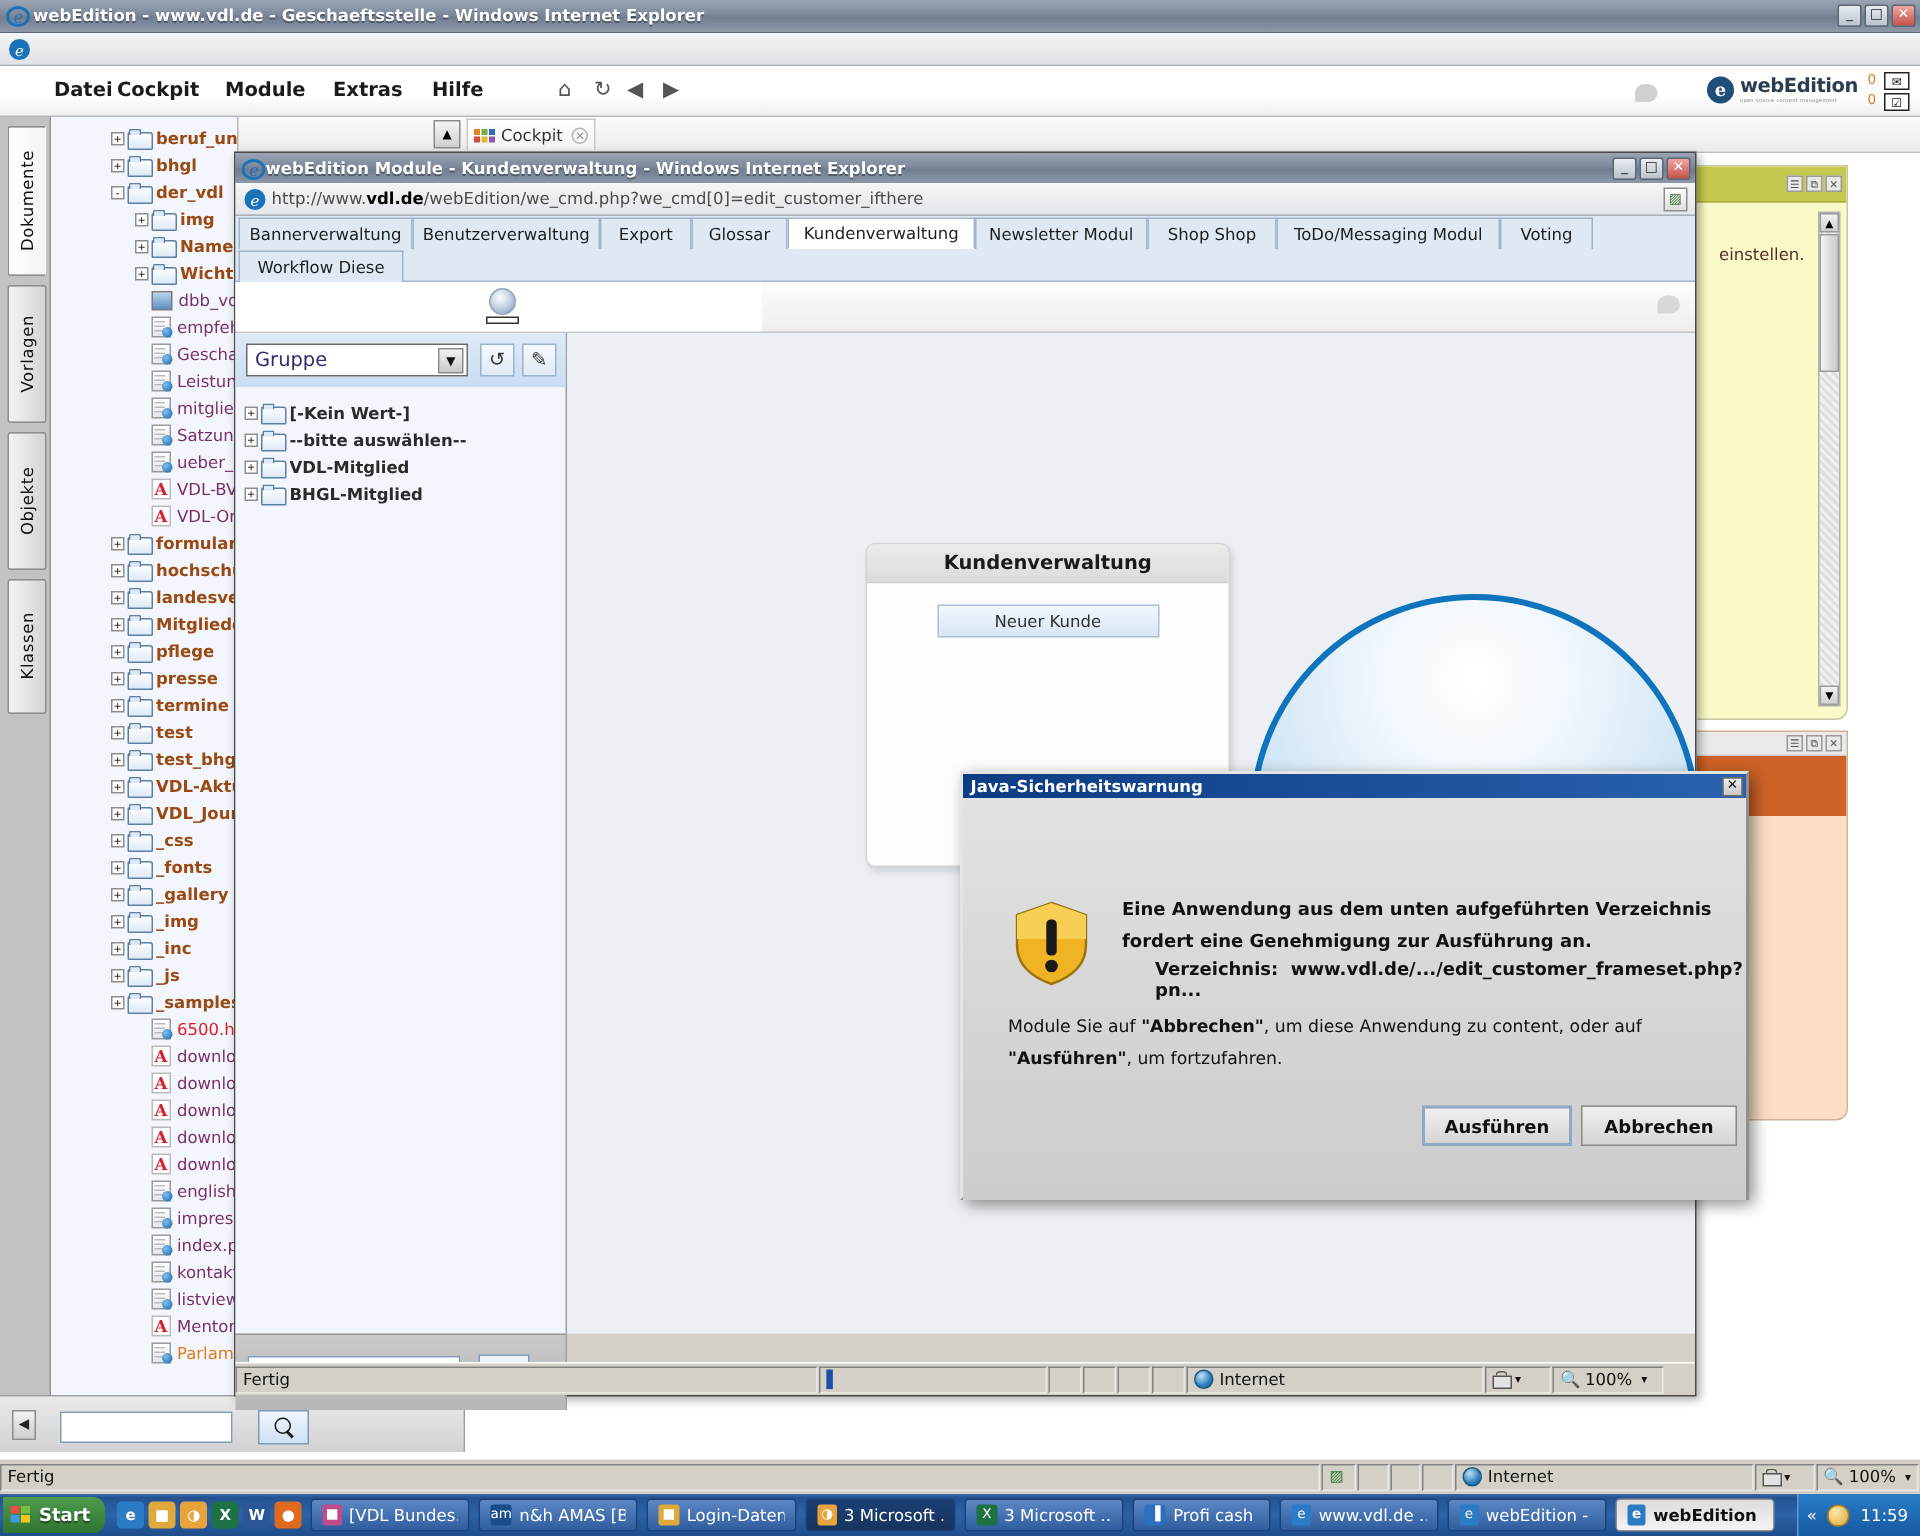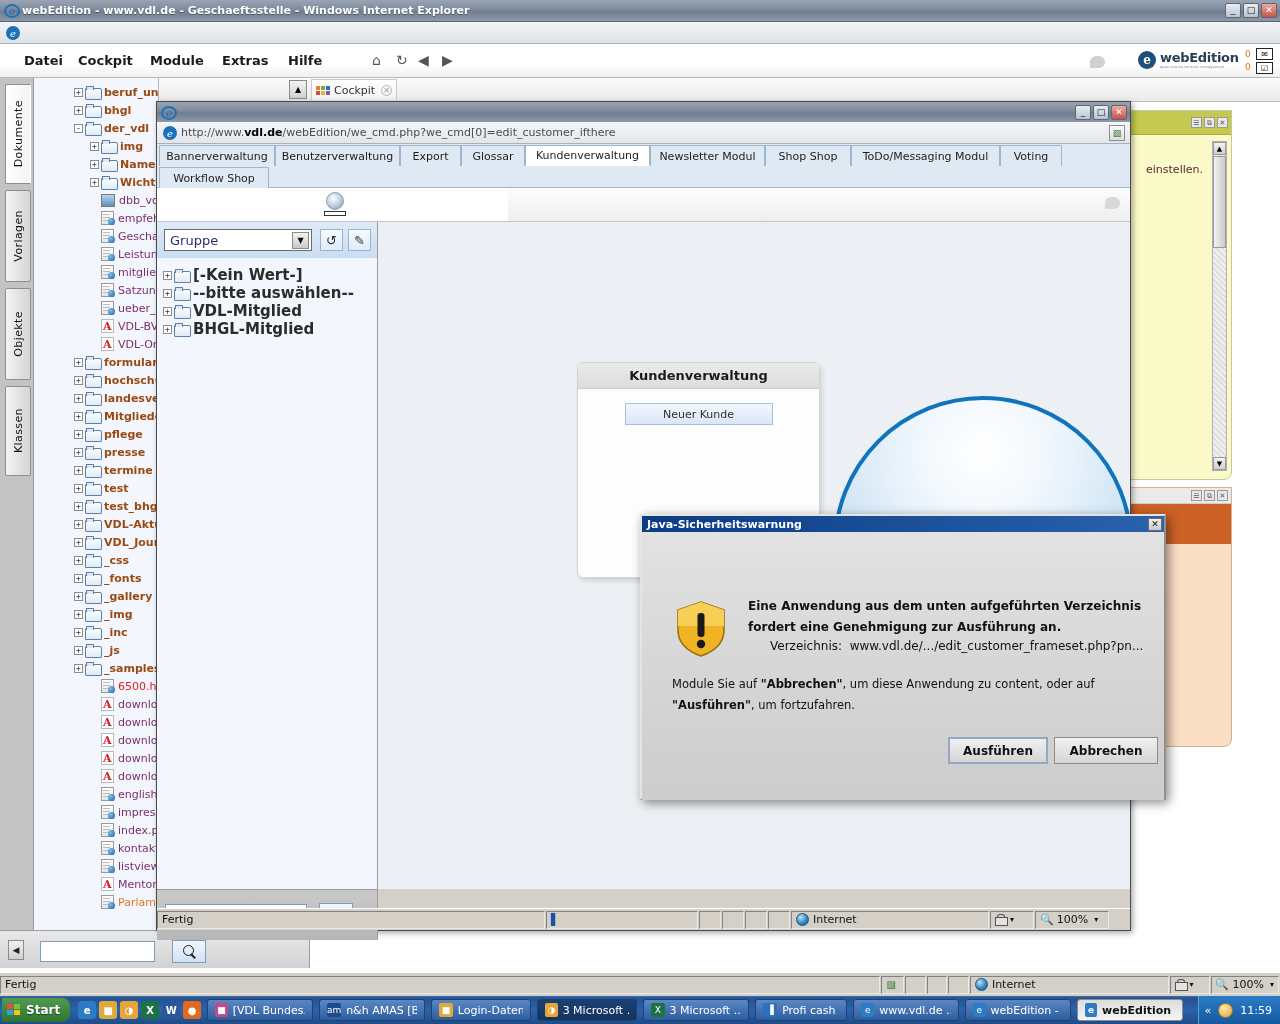--- a/index.html
+++ b/index.html
@@ -324,21 +324,21 @@
     background: linear-gradient(to bottom,#f4f4f4,#c9c9c9); border:1px solid #8a8a8a;
     display:flex;align-items:center;justify-content:center;font-size:8px;color:#111;
   }
   .gbtn {
     position:absolute; top:7px; width:23px; height:22px;
     background: linear-gradient(to bottom,#f6faff,#dfeaf7); border:1px solid #9bb4cd;
     display:flex;align-items:center;justify-content:center;font-size:13px;color:#333;
   }
   .grp-tree { position:absolute; left:6px; top:44px; }
   .grp-tree .trow { height:18px; }
-  .grp-tree .tlabel { color:#2b2b2b; font-weight:bold; font-size:15px;}
+  .grp-tree .tlabel { color:#2b2b2b; font-weight:bold; font-size:11px;}
   .grp-search {
     position:absolute; left:0; top:667px; width:221px; height:51px;
     background: linear-gradient(to bottom,#c9c9c9,#b6b6b6);
     border-top:1px solid #9b9b9b; border-right:1px solid #9d9d9d;
   }
 
   
   .mod-content {
     position:absolute; left:221px; top:120px; width:752px; height:667px;
     background:#eceff3; overflow:hidden;
@@ -419,21 +419,21 @@
     margin-left:auto; width:14px;height:13px; background:linear-gradient(to bottom,#f0f0f0,#c8c8c8);
     border:1px solid #6b6b6b; font-size:9px; color:#111;
     display:flex;align-items:center;justify-content:center;
   }
   .jbody { position:relative; height:268px;
     background: linear-gradient(to bottom,#e2e2e2,#d2d2d2 70%,#cdcdcd); }
   .jq { position:absolute; left:28px; top:32px; font-size:15px; font-weight:bold; color:#111; }
   .shield { position:absolute; left:32px; top:68px; width:54px; height:58px; }
   .jmsg1 { position:absolute; left:106px; top:64px; width:400px;
            font-size:12px; font-weight:bold; color:#111; line-height:21px;}
-  .jmsg2 { position:absolute; left:128px; top:107px; font-size:12px; font-weight:normal; color:#111;}
+  .jmsg2 { position:absolute; left:128px; top:107px; font-size:12px; font-weight:bold; color:#111;}
   .jmsg3 { position:absolute; left:30px; top:142px; width:470px; font-size:11.5px; color:#111; line-height:21px;}
   .jbtn {
     position:absolute; top:205px; height:27px;
     background: linear-gradient(to bottom,#f0f0f0,#d5d5d5);
     border:1px solid #8a8a8a;
     display:flex;align-items:center;justify-content:center;
     font-size:12px; font-weight:bold; color:#111;
   }
   .jbtn.primary { border:2px solid #8fa8c4; }
   .jchk { position:absolute; left:33px; top:249px; display:flex; align-items:center; gap:7px; }
@@ -495,21 +495,21 @@
   </div>
 
   <div class="outer-addrbar">
     <svg class="ie-logo-sm" viewBox="0 0 16 16">
       <circle cx="8" cy="8" r="7" fill="#1b72b8"></circle>
       <text x="5" y="12" font-size="10" font-family="DejaVu Serif, serif" font-style="italic" fill="#fff">e</text>
     </svg>
   </div>
 
   <div class="we-menubar">
-    <div class="mi" style="left:24px">Datei</div>
+    <div class="mi" style="left:36px">Datei</div>
     <div class="mi" style="left:78px">Cockpit</div>
     <div class="mi" style="left:150px">Module</div>
     <div class="mi" style="left:222px">Extras</div>
     <div class="mi" style="left:288px">Hilfe</div>
     <div class="we-nav-icons" style="left:372px">⌂</div>
     <div class="we-nav-icons" style="left:396px">↻</div>
     <div class="we-nav-icons" style="left:418px">◀</div>
     <div class="we-nav-icons" style="left:442px">▶</div>
   </div>
   <div class="we-bubble"></div>
@@ -927,20 +927,21 @@
     </div>
   </div>
 
   <div class="inner-win">
 
     <div class="inner-titlebar">
       <svg class="ie-logo" viewBox="0 0 16 16">
         <ellipse cx="8" cy="8" rx="7" ry="6" fill="none" stroke="#1b72b8" stroke-width="2"></ellipse>
         <text x="5" y="12" font-size="11" font-family="DejaVu Serif, serif" font-style="italic" fill="#1b72b8">e</text>
       </svg>
+      <div class="ttl">webEdition Module - Kundenverwaltung - Windows Internet Explorer</div>
       <div class="win-btns">
         <div class="win-btn">_</div>
         <div class="win-btn">□</div>
         <div class="win-btn close">✕</div>
       </div>
     </div>
 
     <div class="inner-addrbar">
       <svg class="ie-logo-sm" viewBox="0 0 16 16">
         <circle cx="8" cy="8" r="7" fill="#1b72b8"></circle>
@@ -953,21 +954,21 @@
     <div class="mod-tabs" id="modtabs">
         <div class="mtab" style="left: 2px; width: 116px; top: 1px;">Bannerverwaltung</div>
         <div class="mtab" style="left: 118px; width: 125px; top: 1px;">Benutzerverwaltung</div>
         <div class="mtab" style="left: 243px; width: 61px; top: 1px;">Export</div>
         <div class="mtab" style="left: 304px; width: 64px; top: 1px;">Glossar</div>
         <div class="mtab active" style="left: 368px; width: 125px; top: 1px;">Kundenverwaltung</div>
         <div class="mtab" style="left: 493px; width: 115px; top: 1px;">Newsletter Modul</div>
         <div class="mtab" style="left: 608px; width: 86px; top: 1px;">Shop Shop</div>
         <div class="mtab" style="left: 694px; width: 149px; top: 1px;">ToDo/Messaging Modul</div>
         <div class="mtab" style="left: 843px; width: 62px; top: 1px;">Voting</div>
-        <div class="mtab" style="left: 2px; width: 110px; top: 23px;">Workflow Shop</div>
+        <div class="mtab" style="left: 2px; width: 110px; top: 23px;">Workflow Diese</div>
       </div>
 
     <div class="mod-toolbar">
       <div class="tool-white"></div>
       <div class="gear-ico">
         <div class="g"></div>
           <div class="b"></div>
       </div>
       <div class="chat-bubble2"></div>
     </div>

